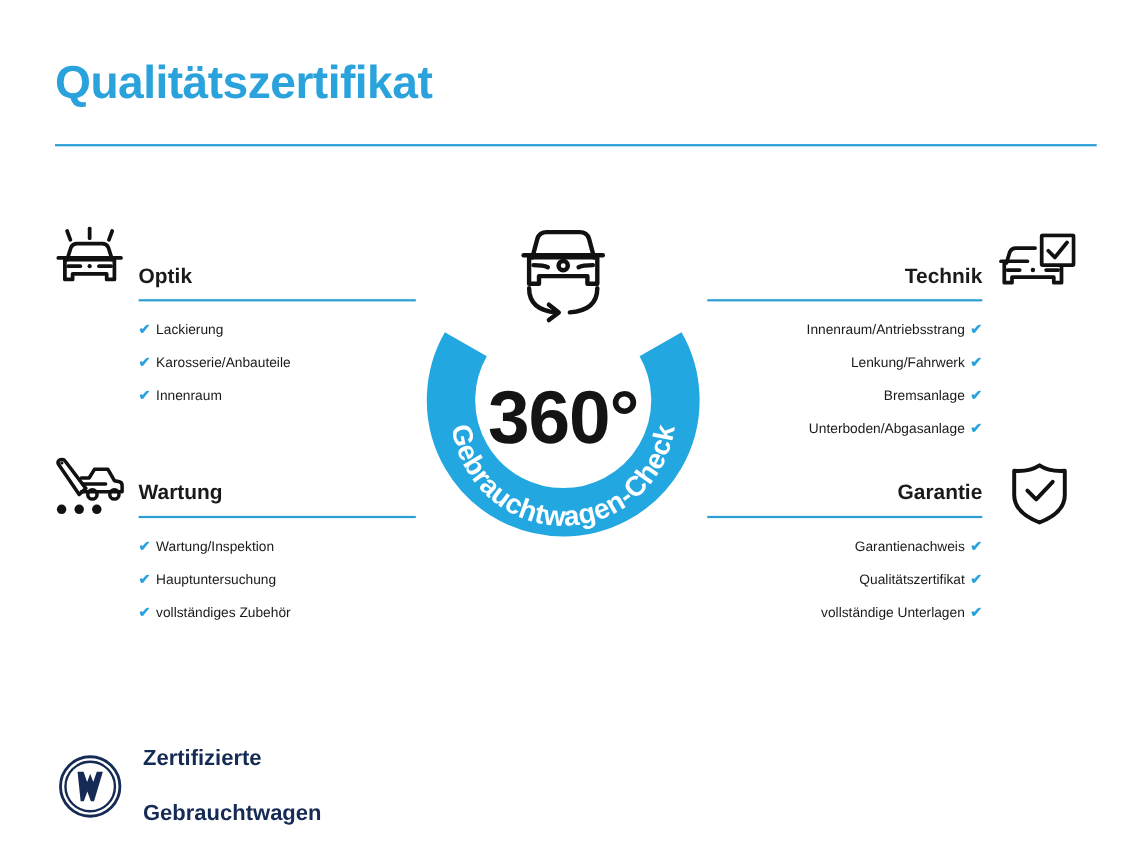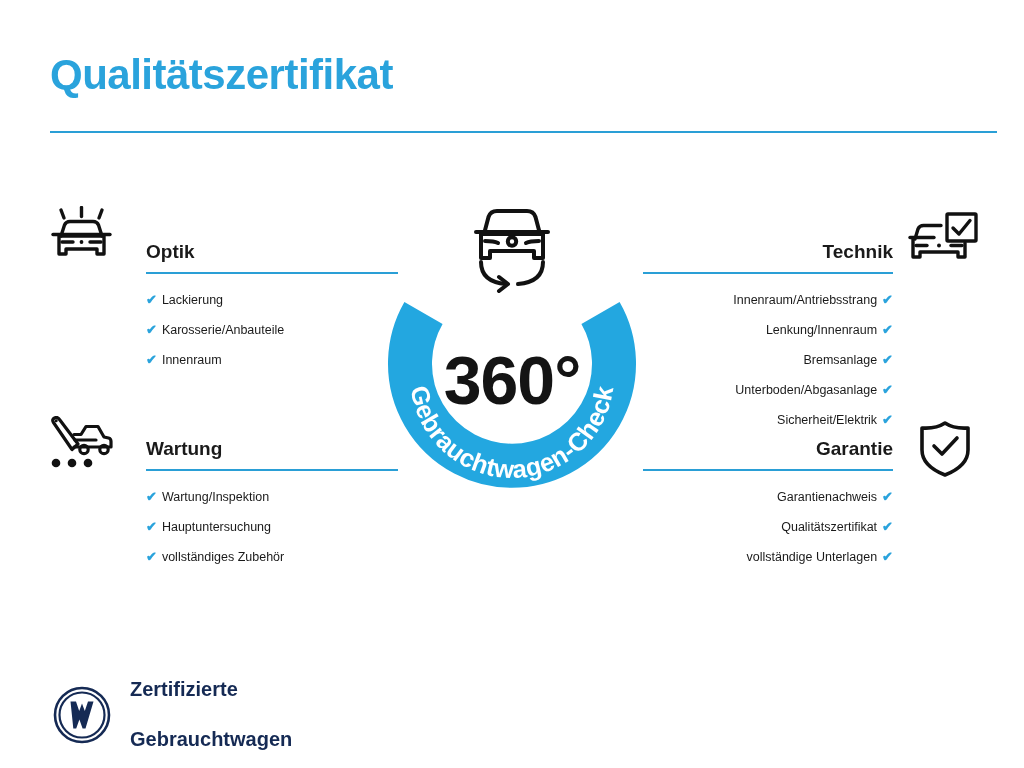--- a/index.html
+++ b/index.html
@@ -71,21 +71,21 @@
     color: #1a1a1a;
     white-space: nowrap;
   }
   .chk {
     color: #2aa3dc;
     font-size: 13px;
     font-weight: bold;
   }
 
   
-  .col-left { text-align: left; margin-left: 20px; }
+  .col-left { text-align: left; }
   .col-left .sec-list li .chk { margin-right: 5px; }
 
   
   .col-right { text-align: right; }
   .col-right .sec-list li .chk { margin-left: 5px; }
 
   #sec-optik    { left: 126px; top: 240px; width: 252px; }
   #sec-wartung  { left: 126px; top: 437px; width: 252px; }
   #sec-technik  { left: 643px; top: 240px; width: 250px; }
   #sec-garantie { left: 643px; top: 437px; width: 250px; }
@@ -214,24 +214,23 @@
   </ul>
 </div>
 
 <div class="section col-right" id="sec-technik">
   <div class="sec-head">
     <div class="sec-title">Technik</div>
     <div class="sec-rule"></div>
   </div>
   <ul class="sec-list">
     <li><span>Innenraum/Antriebsstrang</span><span class="chk">✔</span></li>
-    <li><span>Lenkung/Innenraum</span><span class="chk">✔</span></li>
+    <li><span>Lenkung/Fahrwerk</span><span class="chk">✔</span></li>
     <li><span>Bremsanlage</span><span class="chk">✔</span></li>
     <li><span>Unterboden/Abgasanlage</span><span class="chk">✔</span></li>
-    <li><span>Sicherheit/Elektrik</span><span class="chk">✔</span></li>
   </ul>
 </div>
 
 <div class="section col-right" id="sec-garantie">
   <div class="sec-head">
     <div class="sec-title">Garantie</div>
     <div class="sec-rule"></div>
   </div>
   <ul class="sec-list">
     <li><span>Garantienachweis</span><span class="chk">✔</span></li>

